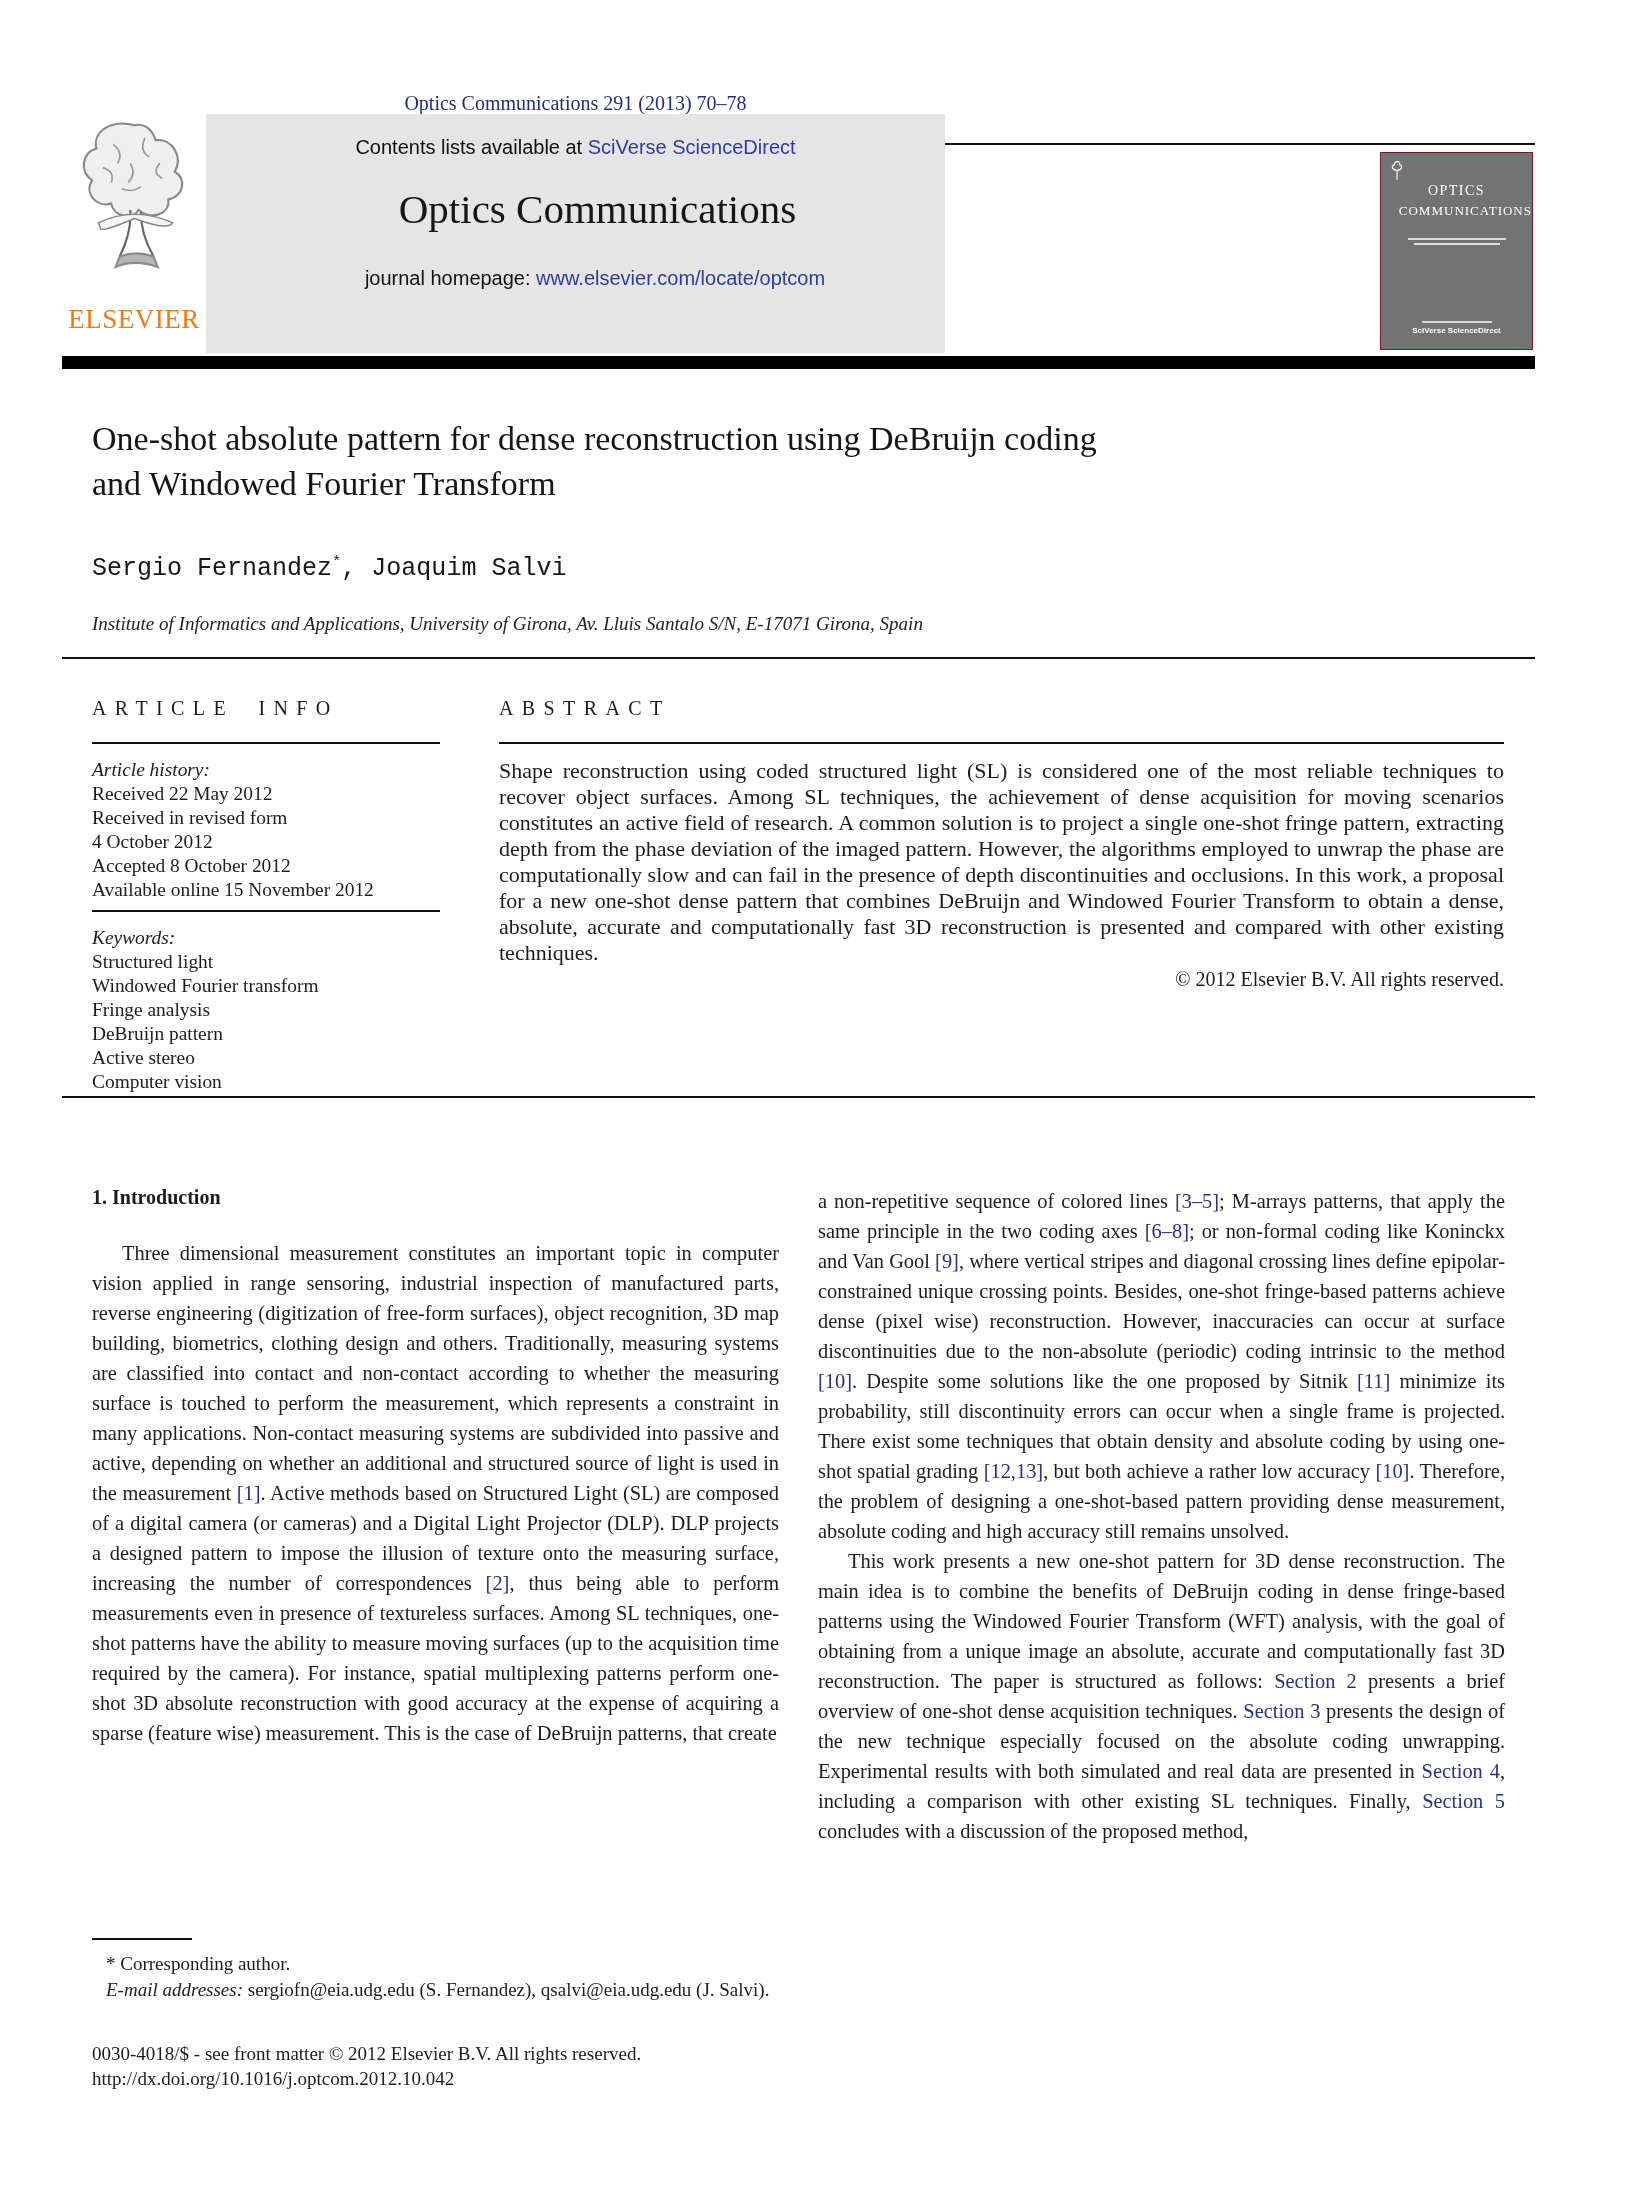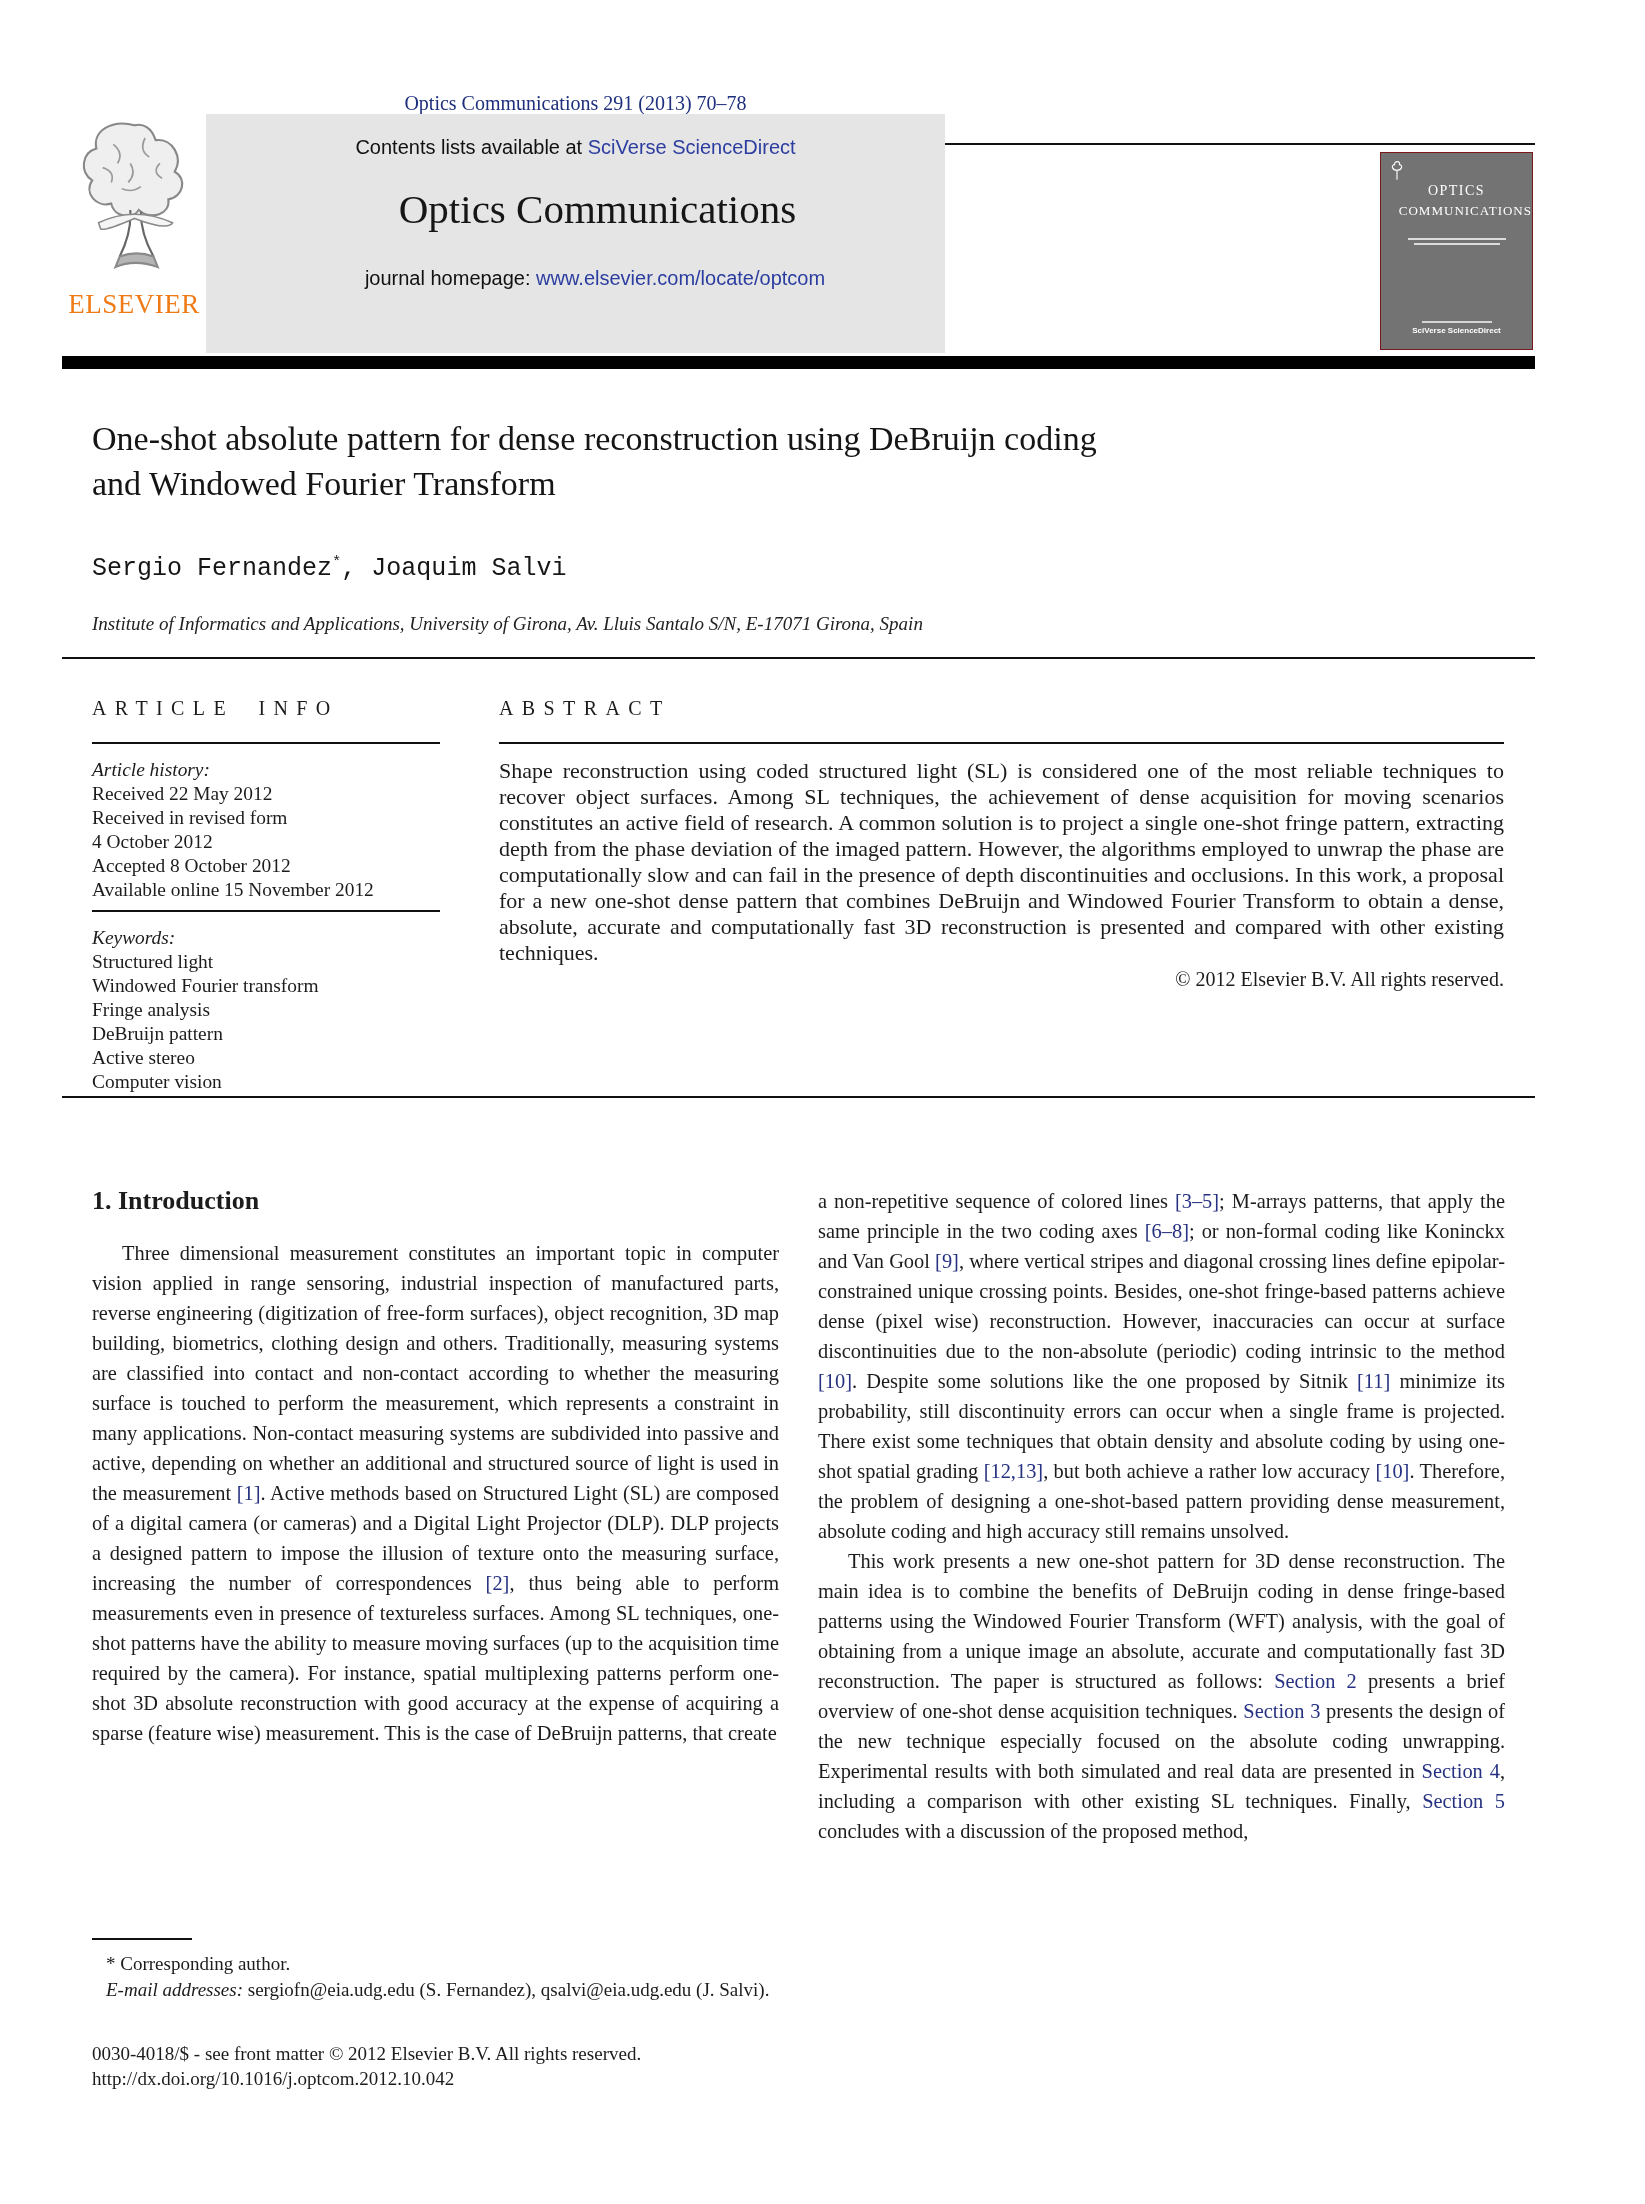--- a/index.html
+++ b/index.html
@@ -8,21 +8,21 @@
 
   
   .jref{position:absolute;left:206px;top:92px;width:739px;text-align:center;
         font-size:20px;color:#1e2f7d;}
   .rule{position:absolute;background:#111;}
   .top-rule{left:62px;top:143px;width:1473px;height:2px;}
   .blackbar{position:absolute;left:62px;top:356px;width:1473px;height:13px;background:#000;}
 
   .logo-block{position:absolute;left:62px;top:114px;width:144px;height:242px;background:#fff;text-align:center;}
   .logo-block svg.tree{display:block;margin:2px auto 0 auto;}
-  .wordmark{font-size:27px;color:#ee7b16;letter-spacing:0.5px;margin-top:2px;
+  .wordmark{font-size:27px;color:#ee7b16;letter-spacing:0.5px;margin-top:17px;
             font-family:"Liberation Serif","DejaVu Serif",serif;}
 
   .graybox{position:absolute;left:206px;top:114px;width:739px;height:239px;background:#e5e5e5;text-align:center;}
   .contents-line{margin-top:22px;font-family:"Liberation Sans","DejaVu Sans",sans-serif;font-size:20px;color:#111;}
   .mast-title{margin-top:26px;font-size:41px;color:#161616;padding-left:44px;}
   .homepage-line{margin-top:34px;font-family:"Liberation Sans","DejaVu Sans",sans-serif;font-size:20px;color:#111;padding-left:39px;}
   .hlink{color:#2c3da0;}
 
   .cover{position:absolute;left:1380px;top:152px;width:153px;height:198px;background:#737373;
          border:1px solid #7a181b;box-sizing:border-box;}
@@ -54,21 +54,21 @@
   .head-rule{height:2px;background:#111;margin-top:22px;}
   .info-col{position:absolute;left:92px;top:697px;width:348px;}
   .abs-col{position:absolute;left:499px;top:697px;width:1005px;}
   .info-label{margin-top:14px;font-size:19.4px;line-height:24px;font-style:italic;}
   .info-line{font-size:19.4px;line-height:24px;}
   .mid-rule{height:2px;background:#111;margin:8px 0 8px 0;}
   .abs-text{margin-top:14px;font-size:22px;line-height:26px;text-align:justify;color:#1c1c1c;}
   .abs-copy{margin-top:2px;font-size:20px;text-align:right;}
 
   
-  .sec-head{position:absolute;left:92px;top:1186px;font-size:26px;font-weight:bold;}
+  .sec-head{position:absolute;left:92px;top:1186px;font-size:20px;font-weight:bold;}
   .col{position:absolute;width:687px;overflow:hidden;}
   .col-left{left:92px;top:1238px;height:697px;}
   .col-right{left:818px;top:1186px;height:925px;}
   .para{margin:0;font-size:20.4px;line-height:30px;text-align:justify;}
   .para.indent{text-indent:30px;}
   .cite{color:#263181;}
   .ital{font-style:italic;}
 
   
   .fn-rule{position:absolute;left:92px;top:1938px;width:100px;height:2px;background:#111;}

